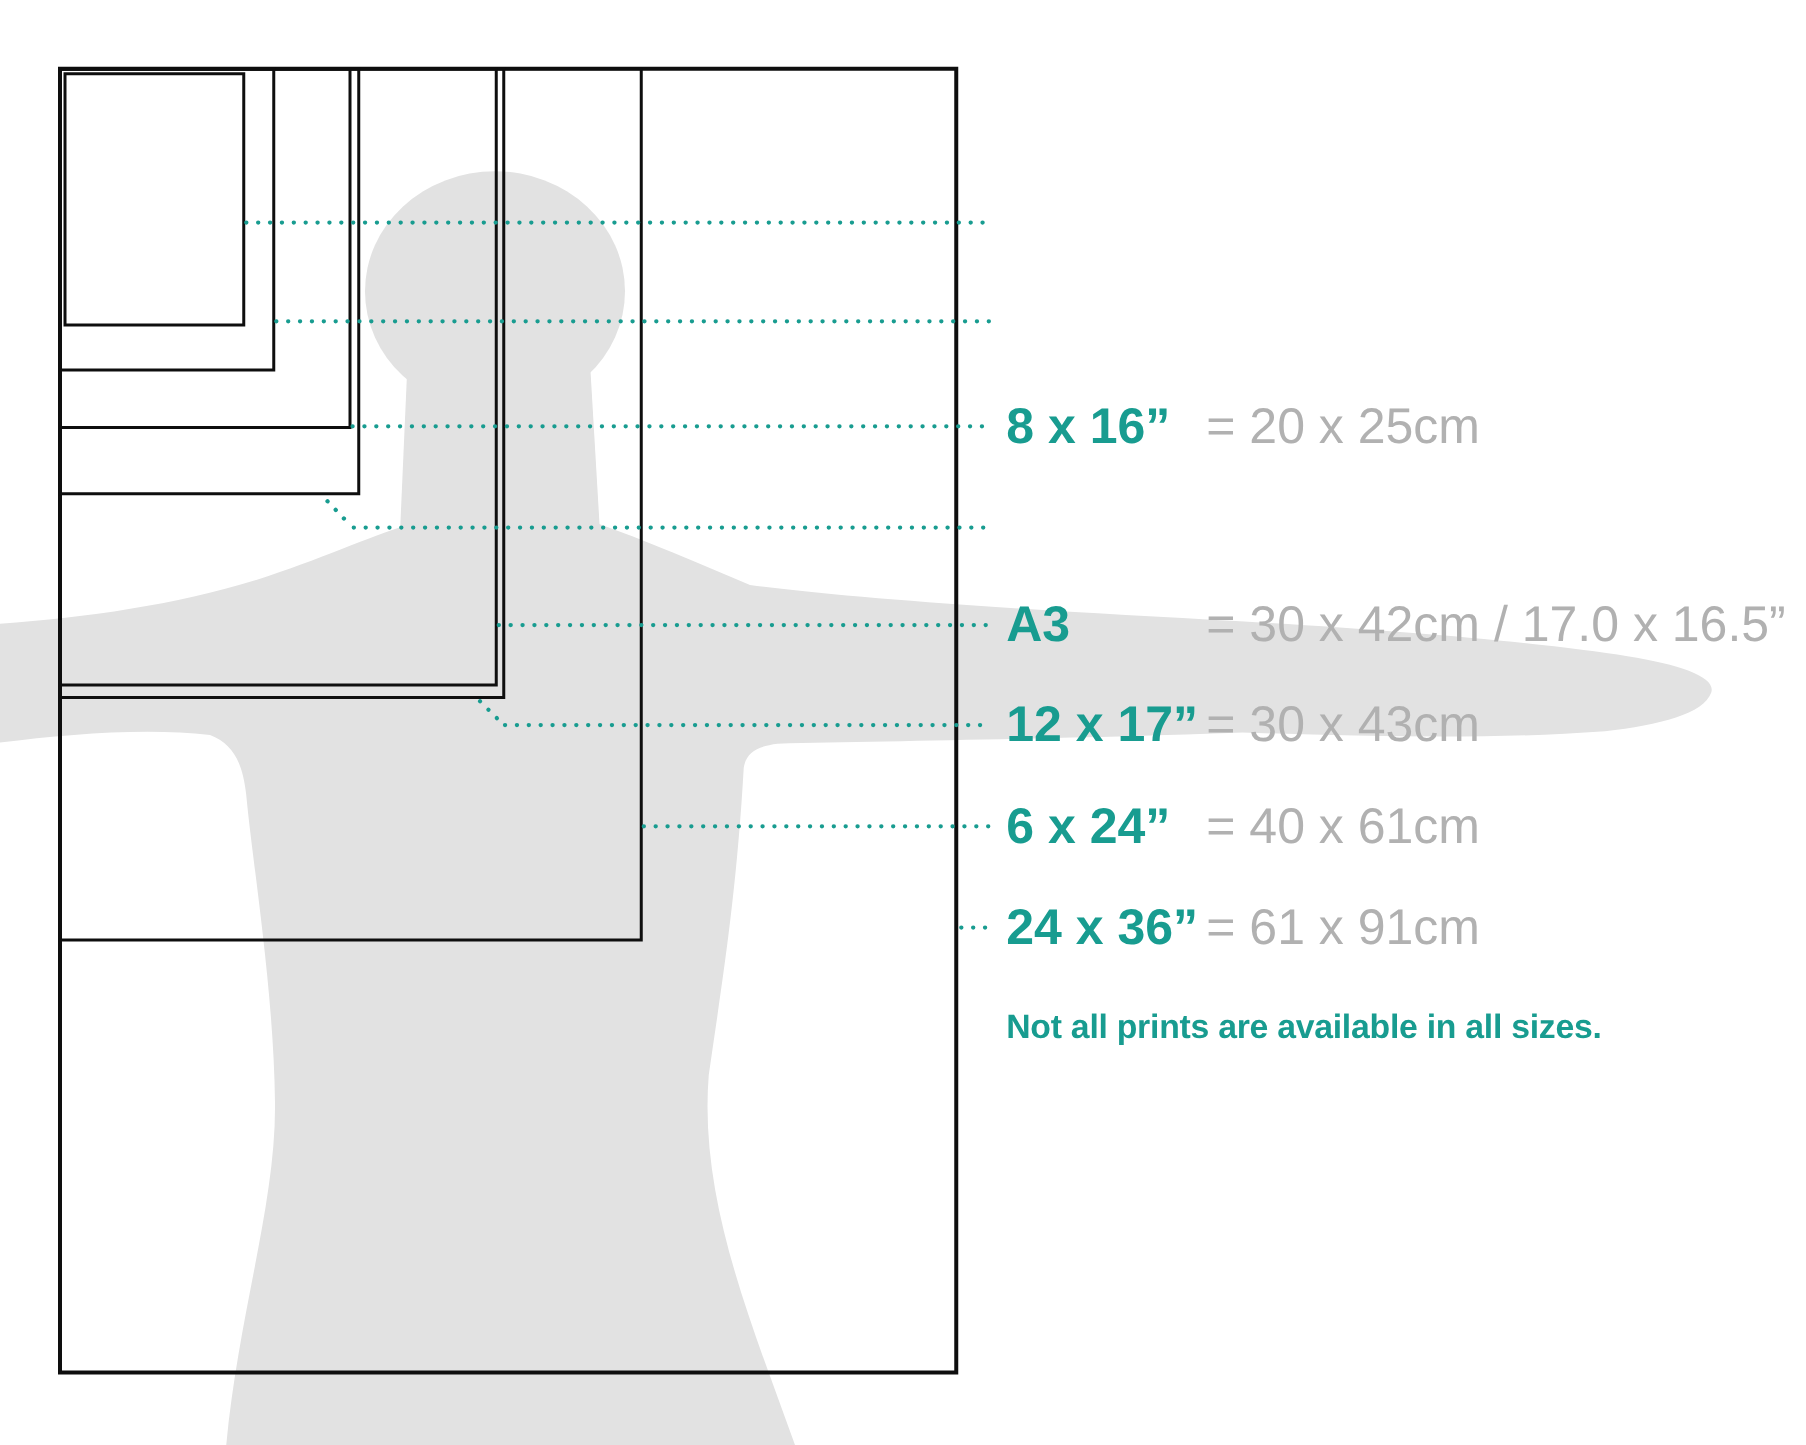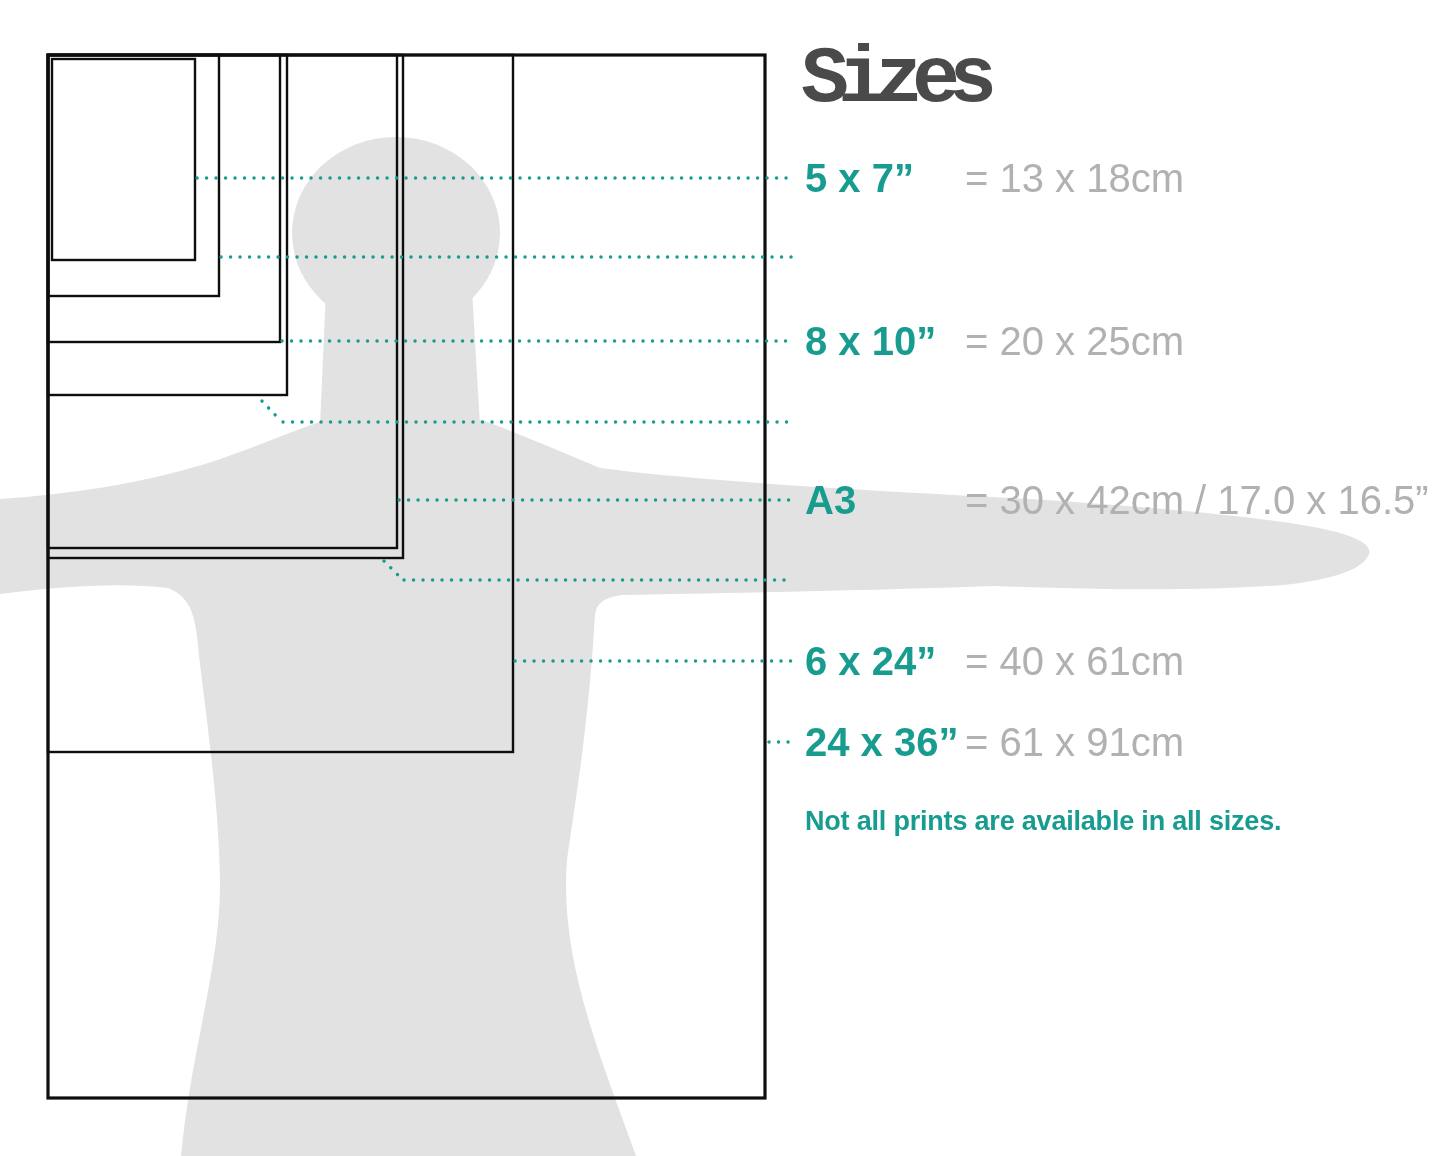--- a/index.html
+++ b/index.html
@@ -93,30 +93,29 @@
       <line x1="262" y1="401" x2="281" y2="421"></line>
       <line x1="283" y1="422" x2="792" y2="422"></line>
       <line x1="399" y1="500" x2="792" y2="500"></line>
       <line x1="384" y1="561" x2="402" y2="579"></line>
       <line x1="404" y1="580" x2="792" y2="580"></line>
       <line x1="515" y1="661" x2="792" y2="661"></line>
       <line x1="769" y1="742" x2="792" y2="742"></line>
     </g>
   </svg>
 
-  <div class="page-title">Sizes</div>
 
-  <div class="legend-row" style="top:154px">
-    <span class="legend-label">5 x 7”</span><span class="legend-value">= 13 x 18cm</span>
-  </div>
   <div class="legend-row" style="top:317px">
-    <span class="legend-label">8 x 10”</span><span class="legend-value">= 20 x 25cm</span>
+    <span class="legend-label">8 x 16”</span><span class="legend-value">= 20 x 25cm</span>
   </div>
   <div class="legend-row" style="top:476px">
     <span class="legend-label">A3</span><span class="legend-value">= 30 x 42cm / 17.0 x 16.5”</span>
+  </div>
+  <div class="legend-row" style="top:556px">
+    <span class="legend-label">12 x 17”</span><span class="legend-value">= 30 x 43cm</span>
   </div>
   <div class="legend-row" style="top:637px">
     <span class="legend-label">6 x 24”</span><span class="legend-value">= 40 x 61cm</span>
   </div>
   <div class="legend-row" style="top:718px">
     <span class="legend-label">24 x 36”</span><span class="legend-value">= 61 x 91cm</span>
   </div>
 
   <div class="footnote">Not all prints are available in all sizes.</div>
 

